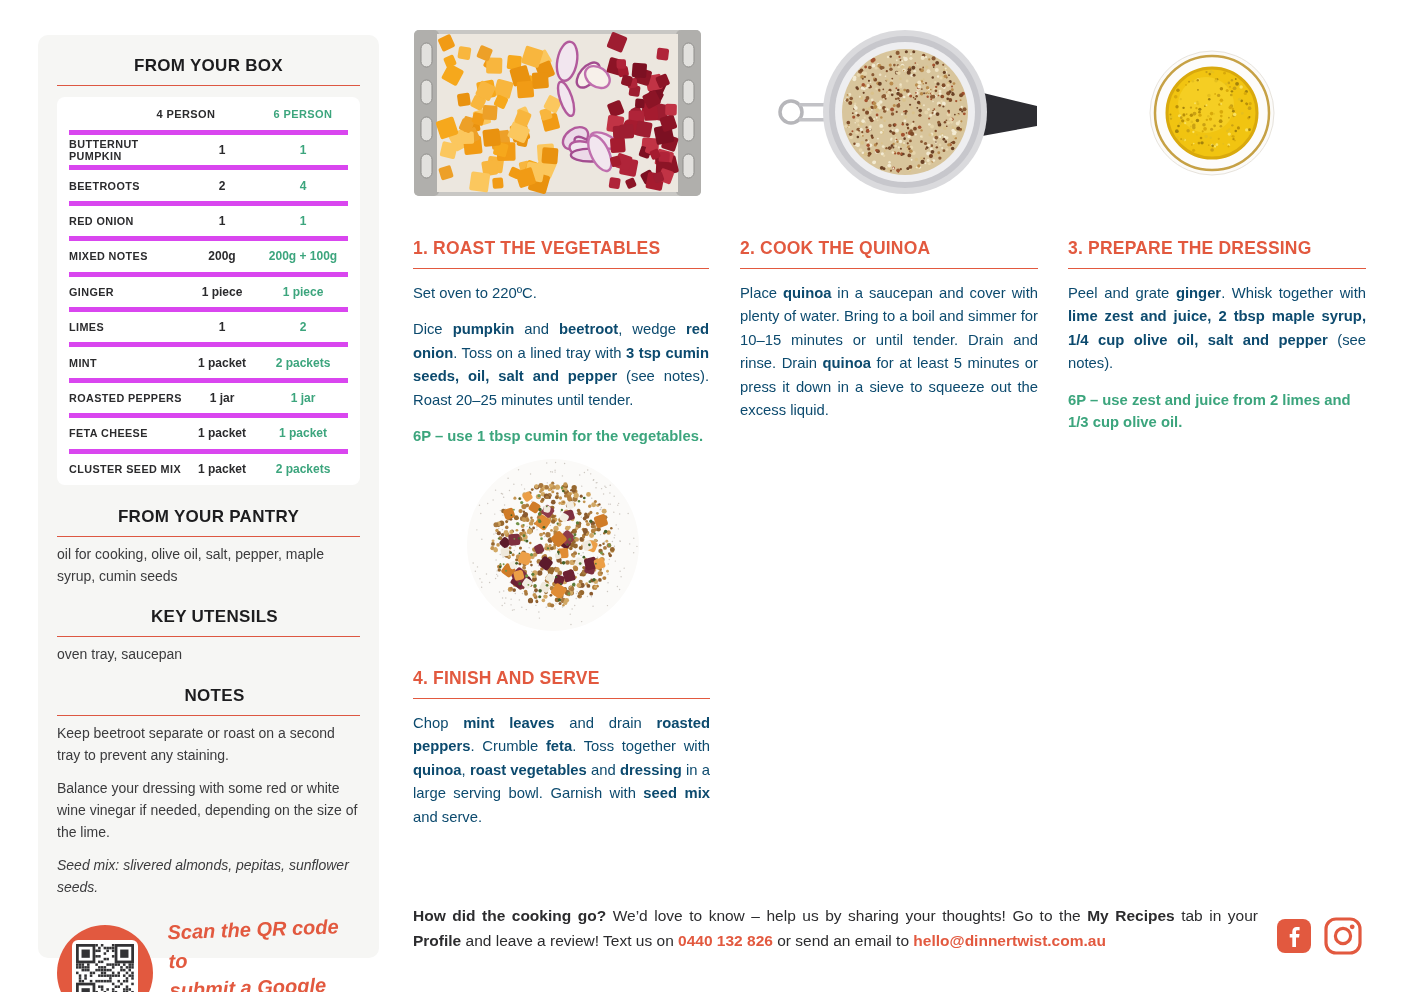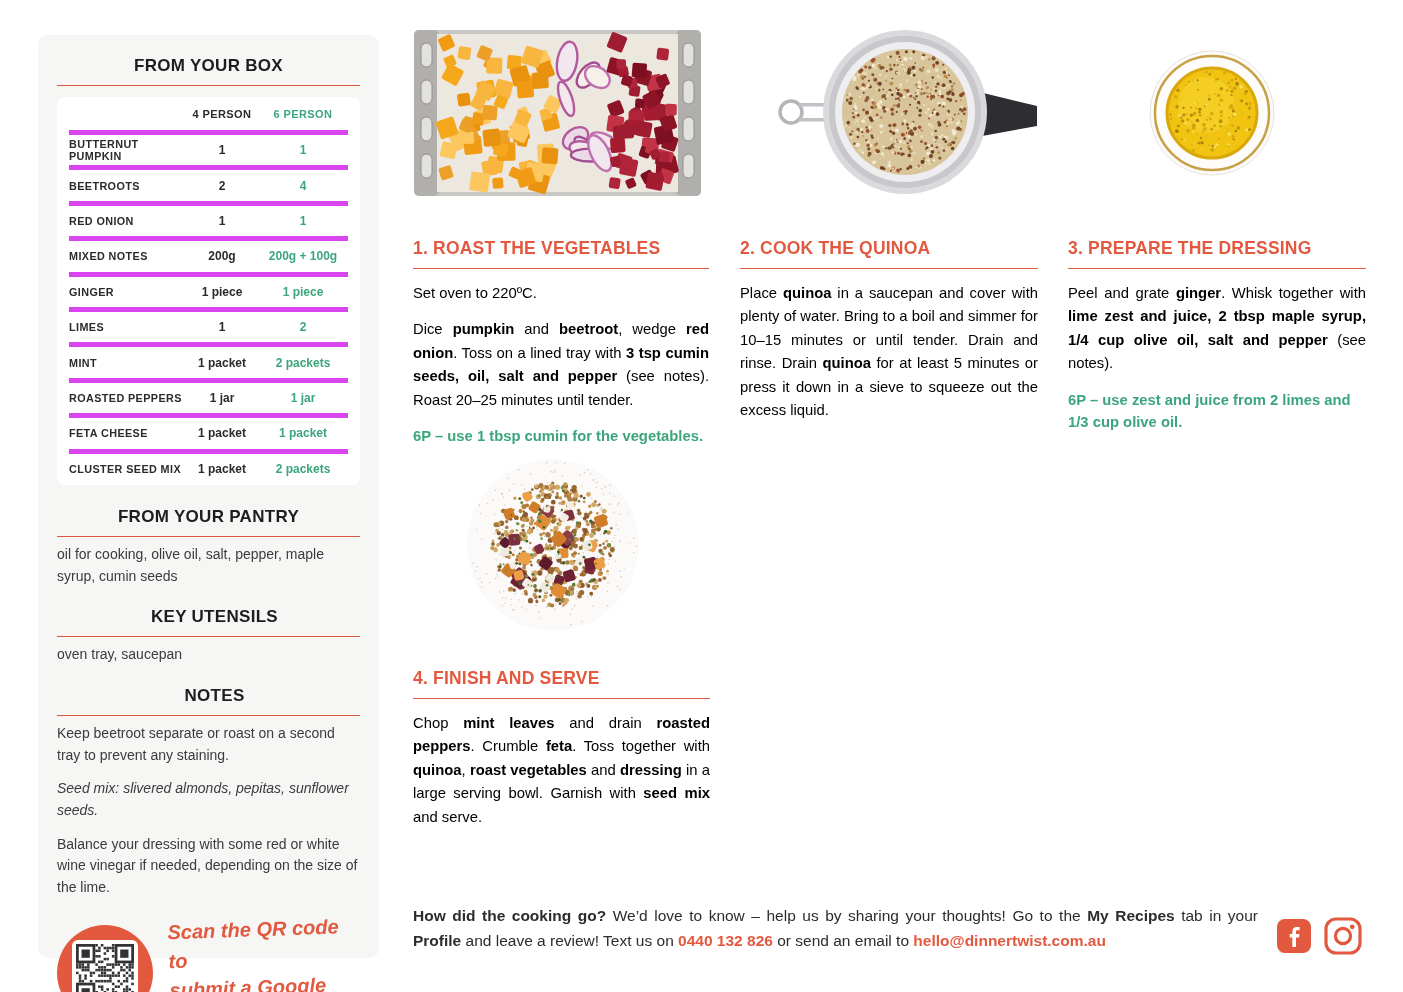--- a/index.html
+++ b/index.html
@@ -9,38 +9,38 @@
   .sidebar{position:absolute;left:38px;top:35px;width:341px;height:923px;background:#f6f6f4;
            border-radius:10px;box-sizing:border-box;padding:21px 19px;}
   .sec-title{font-size:17px;font-weight:700;color:#1d1d1f;letter-spacing:.3px;text-align:center;}
   .rule{height:0;border-top:1.5px solid #dd5742;margin-top:9px;}
   .side-text{font-size:14px;color:#3b3b3d;line-height:1.55;margin:7px 0 0;}
   .side-text.it{font-style:italic;}
   .gap22{margin-top:22px;} .gap20{margin-top:20px;margin-left:12px;} .gap12{margin-top:12px;}
   .ing-table{background:#ffffff;border-radius:8px;margin-top:11px;padding:1px 12px;}
   .ing-row{display:grid;grid-template-columns:1fr 72px 90px;align-items:center;min-height:30.4px;
            border-top:5px solid #d946ef;}
-  .ing-row.head{border-top:none;min-height:32px;}
+  .ing-row.head{border-top:none;min-height:32px;gap:36px;}
   .ing-name{font-size:10.8px;font-weight:700;color:#2b2b2d;letter-spacing:.4px;}
   .val{font-size:12px;font-weight:700;text-align:center;color:#2b2b2d;}
   .hval{font-size:11px;font-weight:700;text-align:center;color:#2b2b2d;letter-spacing:.4px;}
   .green{color:#3CA57D;}
   .qr-row{display:flex;align-items:center;margin-top:16px;}
   .qr-badge{width:96px;height:96px;border-radius:50%;background:#E2593F;display:flex;
             align-items:center;justify-content:center;flex:0 0 auto;}
   .qr-inner{width:66px;height:66px;background:#ffffff;border-radius:6px;display:flex;
             align-items:center;justify-content:center;}
   .qr-text{margin-left:16px;color:#E2593F;font-size:20px;font-weight:700;font-style:italic;
            line-height:1.45;transform:rotate(-2deg);}
   
   .photo{position:absolute;}
   .step{position:absolute;margin-top:16px;}
   .step-title{font-size:17.5px;font-weight:700;color:#E2593F;margin:0;padding-bottom:9px;
               border-bottom:1.5px solid #E2593F;letter-spacing:.2px;}
-  .step-p{font-size:14.8px;color:#000000;line-height:1.58;text-align:justify;margin:13px 0 0;}
+  .step-p{font-size:14.8px;color:#0c4a6e;line-height:1.58;text-align:justify;margin:13px 0 0;}
   .step-tip{font-size:14.8px;font-weight:700;color:#3CA57D;margin:13px 0 0;line-height:1.5;}
   
   .footer-note{position:absolute;left:413px;top:903px;width:845px;font-size:15.5px;
                color:#2c2c2e;line-height:1.62;text-align:justify;margin:0;}
   .social{position:absolute;left:1277px;top:917px;display:flex;align-items:center;gap:13px;}
   .fb-badge{width:34px;height:34px;}
   .ig-badge{width:38px;height:38px;}
 </style>
 </head>
 <body>
@@ -113,22 +113,22 @@
     <div class="rule"></div>
     <p class="side-text">oil for cooking, olive oil, salt, pepper, maple syrup, cumin seeds</p>
 
     <div class="sec-title gap20">KEY UTENSILS</div>
     <div class="rule"></div>
     <p class="side-text">oven tray, saucepan</p>
 
     <div class="sec-title gap20">NOTES</div>
     <div class="rule"></div>
     <p class="side-text">Keep beetroot separate or roast on a second tray to prevent any staining.</p>
+    <p class="side-text gap12" style="margin-top:12px">Balance your dressing with some red or white wine vinegar if needed, depending on the size of the lime.</p>
     <p class="side-text it" style="margin-top:12px">Seed mix: slivered almonds, pepitas, sunflower seeds.</p>
-    <p class="side-text gap12" style="margin-top:12px">Balance your dressing with some red or white wine vinegar if needed, depending on the size of the lime.</p>
 
     <div class="qr-row">
       <div class="qr-badge">
         <div class="qr-inner">
           <svg id="qrSvg" width="58" height="58">
               <rect x="0" y="19.333333333333332" width="2.540952380952381" height="2.540952380952381" fill="#333335"></rect>
               <rect x="0" y="22.095238095238095" width="2.540952380952381" height="2.540952380952381" fill="#333335"></rect>
               <rect x="0" y="27.61904761904762" width="2.540952380952381" height="2.540952380952381" fill="#333335"></rect>
               <rect x="2.761904761904762" y="19.333333333333332" width="2.540952380952381" height="2.540952380952381" fill="#333335"></rect>
               <rect x="2.761904761904762" y="22.095238095238095" width="2.540952380952381" height="2.540952380952381" fill="#333335"></rect>

